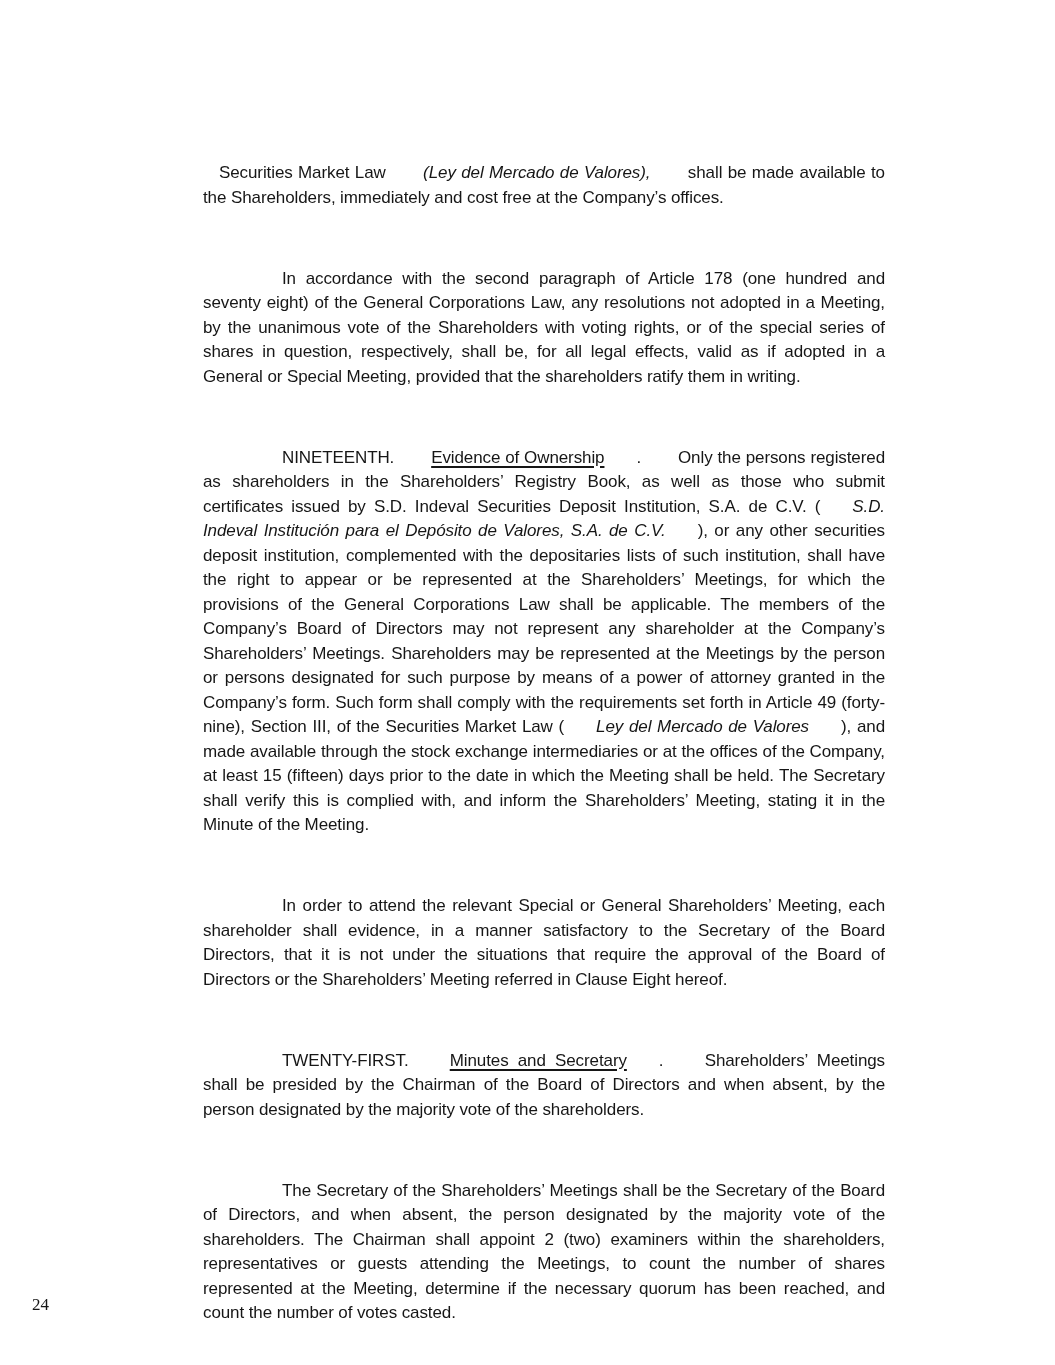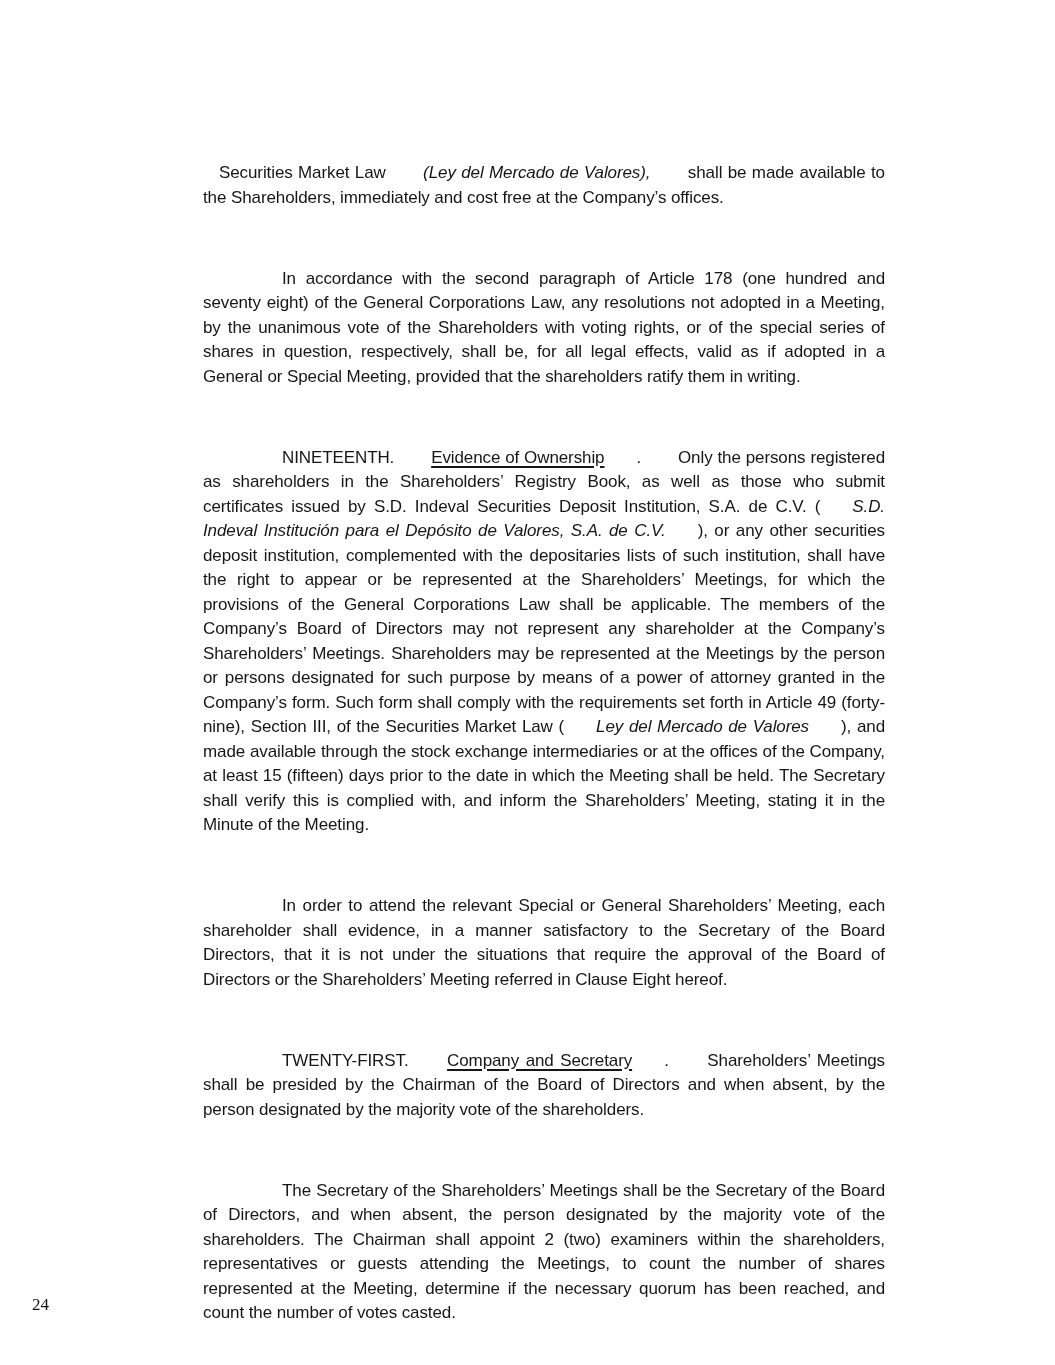--- a/index.html
+++ b/index.html
@@ -48,17 +48,17 @@
 </style>
 </head>
 <body>
 
 <div class="page" style="background: rgb(255, 255, 255);">
   <div class="content" style="color: rgb(22, 22, 22);">
       <p class="para"><span class="run">Securities Market Law </span><span class="run italic">(Ley del Mercado de Valores),</span><span class="run"> shall be made available to the Shareholders, immediately and cost free at the Company’s offices.</span></p>
       <p class="para indent"><span class="run">In accordance with the second paragraph of Article 178 (one hundred and seventy eight) of the General Corporations Law, any resolutions not adopted in a Meeting, by the unanimous vote of the Shareholders with voting rights, or of the special series of shares in question, respectively, shall be, for all legal effects, valid as if adopted in a General or Special Meeting, provided that the shareholders ratify them in writing.</span></p>
       <p class="para indent"><span class="run bold">NINETEENTH. </span><span class="run bold underline">Evidence of Ownership</span><span class="run bold">.</span><span class="run"> Only the persons registered as shareholders in the Shareholders’ Registry Book, as well as those who submit certificates issued by S.D. Indeval Securities Deposit Institution, S.A. de C.V. (</span><span class="run italic">S.D. Indeval Institución para el Depósito de Valores, S.A. de C.V.</span><span class="run">), or any other securities deposit institution, complemented with the depositaries lists of such institution, shall have the right to appear or be represented at the Shareholders’ Meetings, for which the provisions of the General Corporations Law shall be applicable. The members of the Company’s Board of Directors may not represent any shareholder at the Company’s Shareholders’ Meetings. Shareholders may be represented at the Meetings by the person or persons designated for such purpose by means of a power of attorney granted in the Company’s form. Such form shall comply with the requirements set forth in Article 49 (forty-nine), Section III, of the Securities Market Law (</span><span class="run italic">Ley del Mercado de Valores</span><span class="run">), and made available through the stock exchange intermediaries or at the offices of the Company, at least 15 (fifteen) days prior to the date in which the Meeting shall be held. The Secretary shall verify this is complied with, and inform the Shareholders’ Meeting, stating it in the Minute of the Meeting.</span></p>
       <p class="para indent"><span class="run">In order to attend the relevant Special or General Shareholders’ Meeting, each shareholder shall evidence, in a manner satisfactory to the Secretary of the Board Directors, that it is not under the situations that require the approval of the Board of Directors or the Shareholders’ Meeting referred in Clause Eight hereof.</span></p>
-      <p class="para indent"><span class="run bold">TWENTY-FIRST. </span><span class="run bold underline">Company and Secretary</span><span class="run bold">.</span><span class="run"> Shareholders’ Meetings shall be presided by the Chairman of the Board of Directors and when absent, by the person designated by the majority vote of the shareholders.</span></p>
+      <p class="para indent"><span class="run bold">TWENTY-FIRST. </span><span class="run bold underline">Minutes and Secretary</span><span class="run bold">.</span><span class="run"> Shareholders’ Meetings shall be presided by the Chairman of the Board of Directors and when absent, by the person designated by the majority vote of the shareholders.</span></p>
       <p class="para indent"><span class="run">The Secretary of the Shareholders’ Meetings shall be the Secretary of the Board of Directors, and when absent, the person designated by the majority vote of the shareholders. The Chairman shall appoint 2 (two) examiners within the shareholders, representatives or guests attending the Meetings, to count the number of shares represented at the Meeting, determine if the necessary quorum  has been reached, and count the number of votes casted.</span></p>
     </div>
   <div class="footer">24</div>
 </div>
 
 </body></html>

